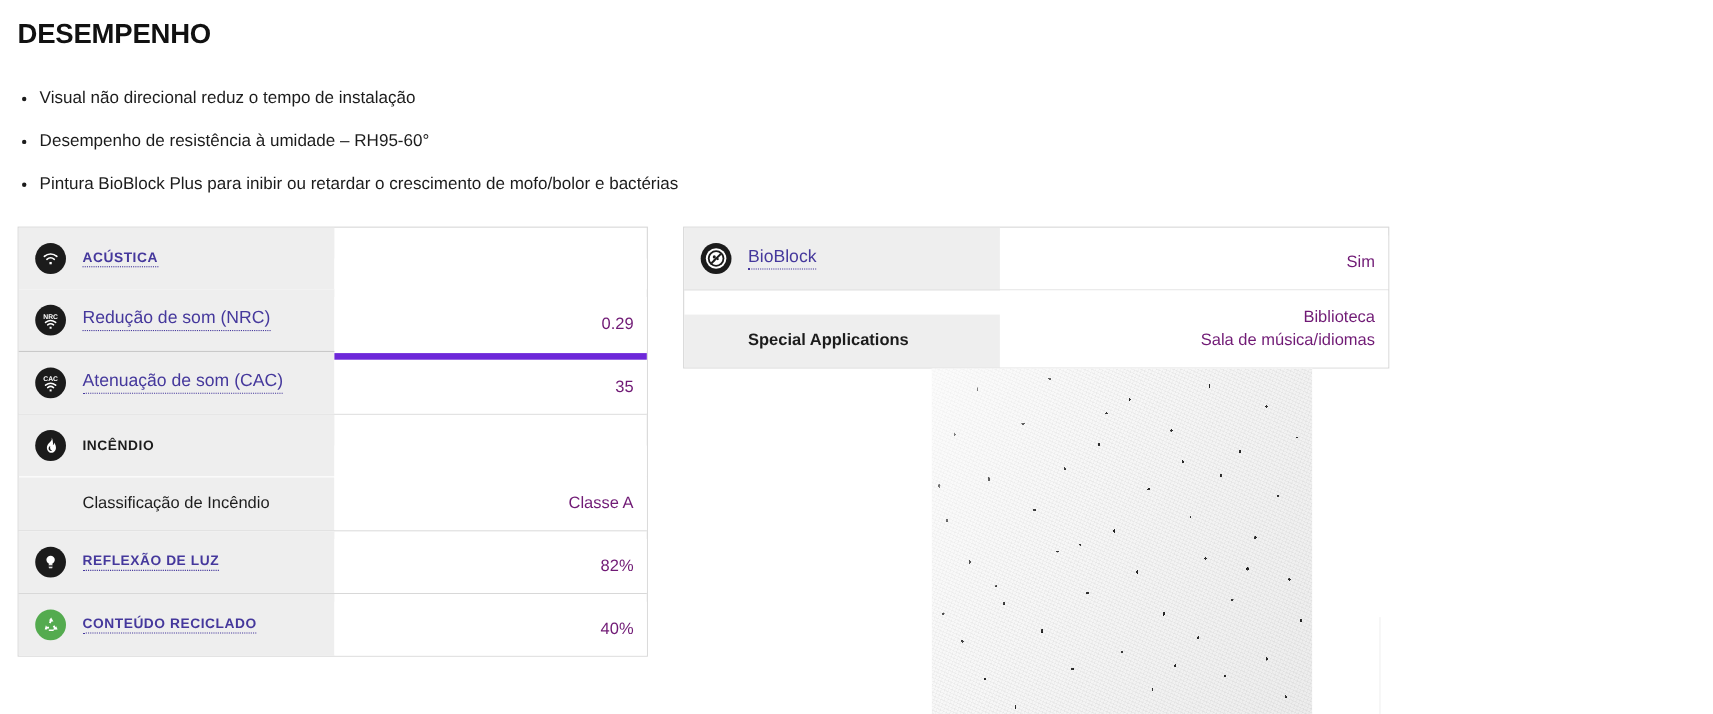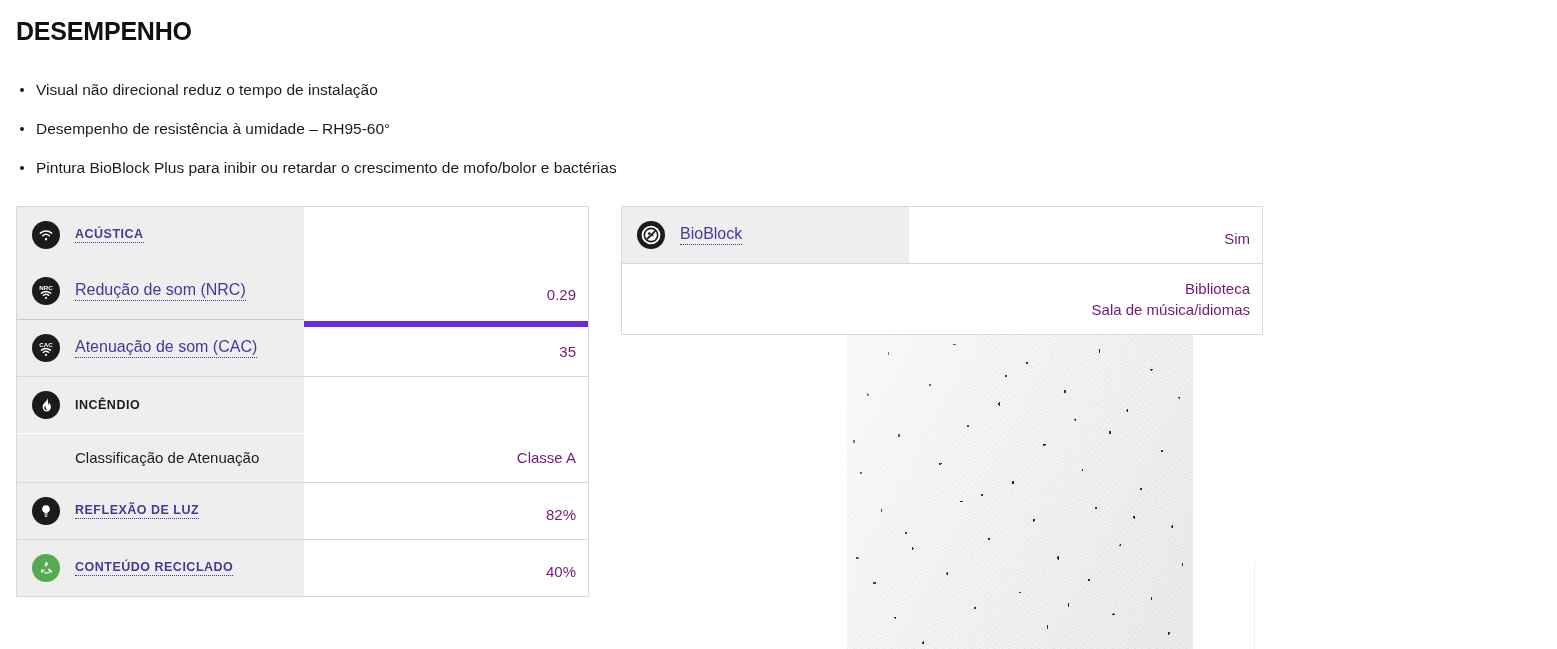--- a/index.html
+++ b/index.html
@@ -349,21 +349,21 @@
           <span class="label-text heading">INCÊNDIO</span>
         </div>
       </div>
       <div class="spec-value-cell"></div>
     </div>
 
     <div class="spec-row">
       <div class="spec-label-cell">
         <div class="label-inner">
           <span class="icon-slot empty"></span>
-          <span class="label-text">Classificação de Atenuação</span>
+          <span class="label-text">Classificação de Incêndio</span>
         </div>
       </div>
       <div class="spec-value-cell">Classe A</div>
     </div>
 
   </div>
 
   <div class="spec-group">
     <div class="spec-row">
       <div class="spec-label-cell">
@@ -435,20 +435,26 @@
           </span>
           <a class="link">BioBlock</a>
         </div>
       </div>
       <div class="spec-value-cell">Sim</div>
     </div>
   </div>
 
   <div class="spec-group">
     <div class="spec-row">
+      <div class="spec-label-cell">
+        <div class="label-inner">
+          <span class="icon-slot empty"></span>
+          <span class="label-text" style="font-weight:bold;">Special Applications</span>
+        </div>
+      </div>
       <div class="spec-value-cell">
         <span>
           <span class="multi">Biblioteca</span>
           <span class="multi">Sala de música/idiomas</span>
         </span>
       </div>
     </div>
   </div>
 
 </div>

